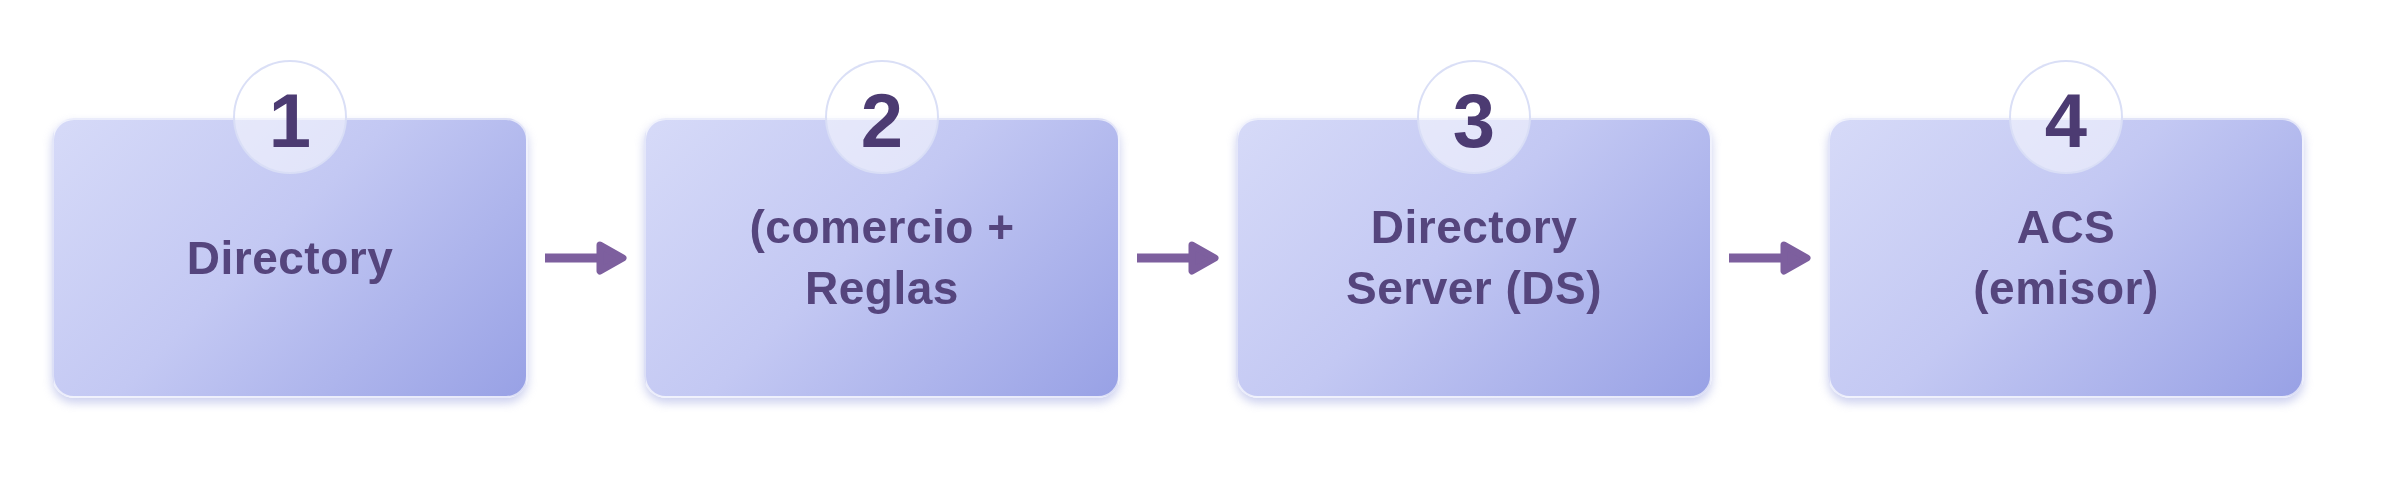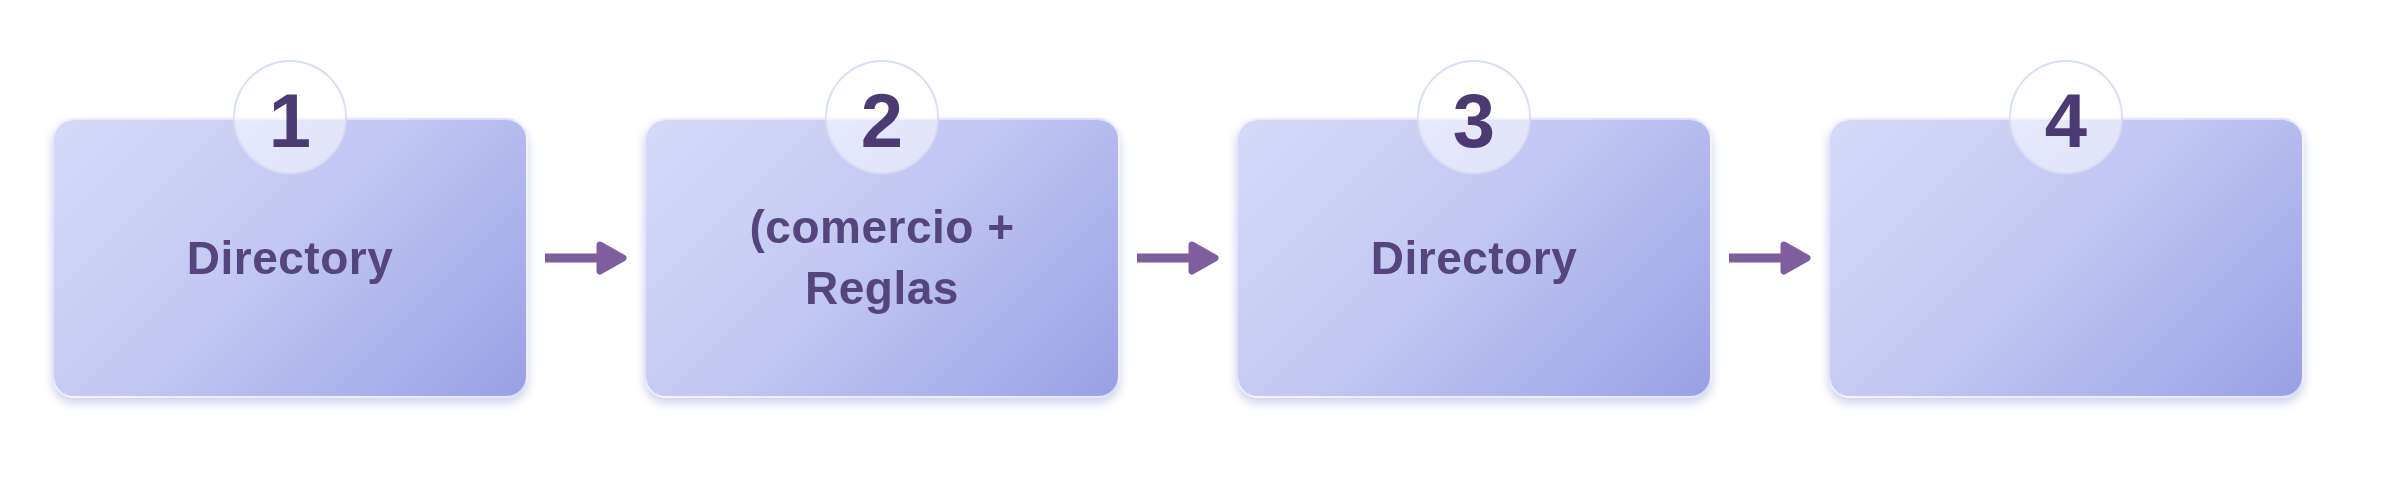--- a/index.html
+++ b/index.html
@@ -111,29 +111,34 @@
       <path d="M56 6 L79 19 L56 32 Z" fill="#7d5f9e" stroke="#7d5f9e" stroke-width="7" stroke-linejoin="round"></path>
     </svg>
   </div>
 
   <div class="step-box">
     <div class="badge">
       <span>3</span>
     </div>
     <div class="label">
       <span>Directory</span>
+      <span>Server (DS)</span>
     </div>
   </div>
 
   <div class="arrow-cell">
     <svg width="84" height="38" viewBox="0 0 84 38">
       <path d="M1 19 H56" stroke="#7d5f9e" stroke-width="9" fill="none"></path>
       <path d="M56 6 L79 19 L56 32 Z" fill="#7d5f9e" stroke="#7d5f9e" stroke-width="7" stroke-linejoin="round"></path>
     </svg>
   </div>
 
   <div class="step-box">
     <div class="badge">
       <span>4</span>
     </div>
+    <div class="label">
+      <span>ACS</span>
+      <span>(emisor)</span>
+    </div>
   </div>
 
 </div>
 
 </body></html>

